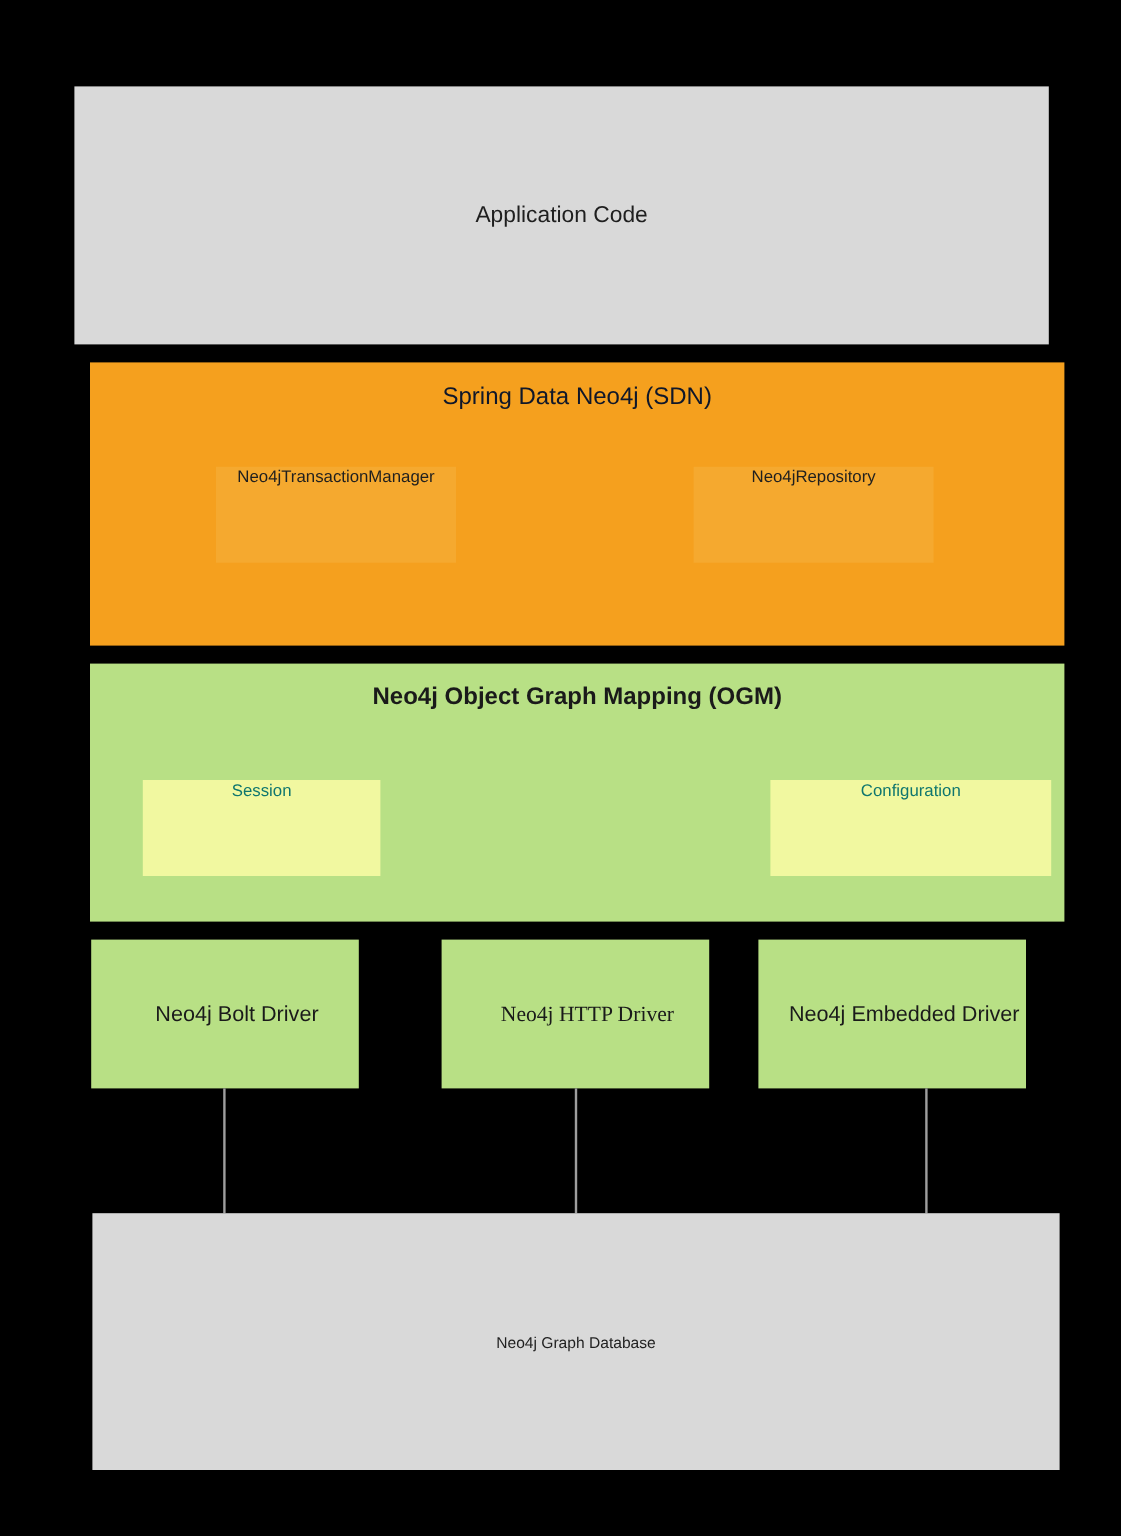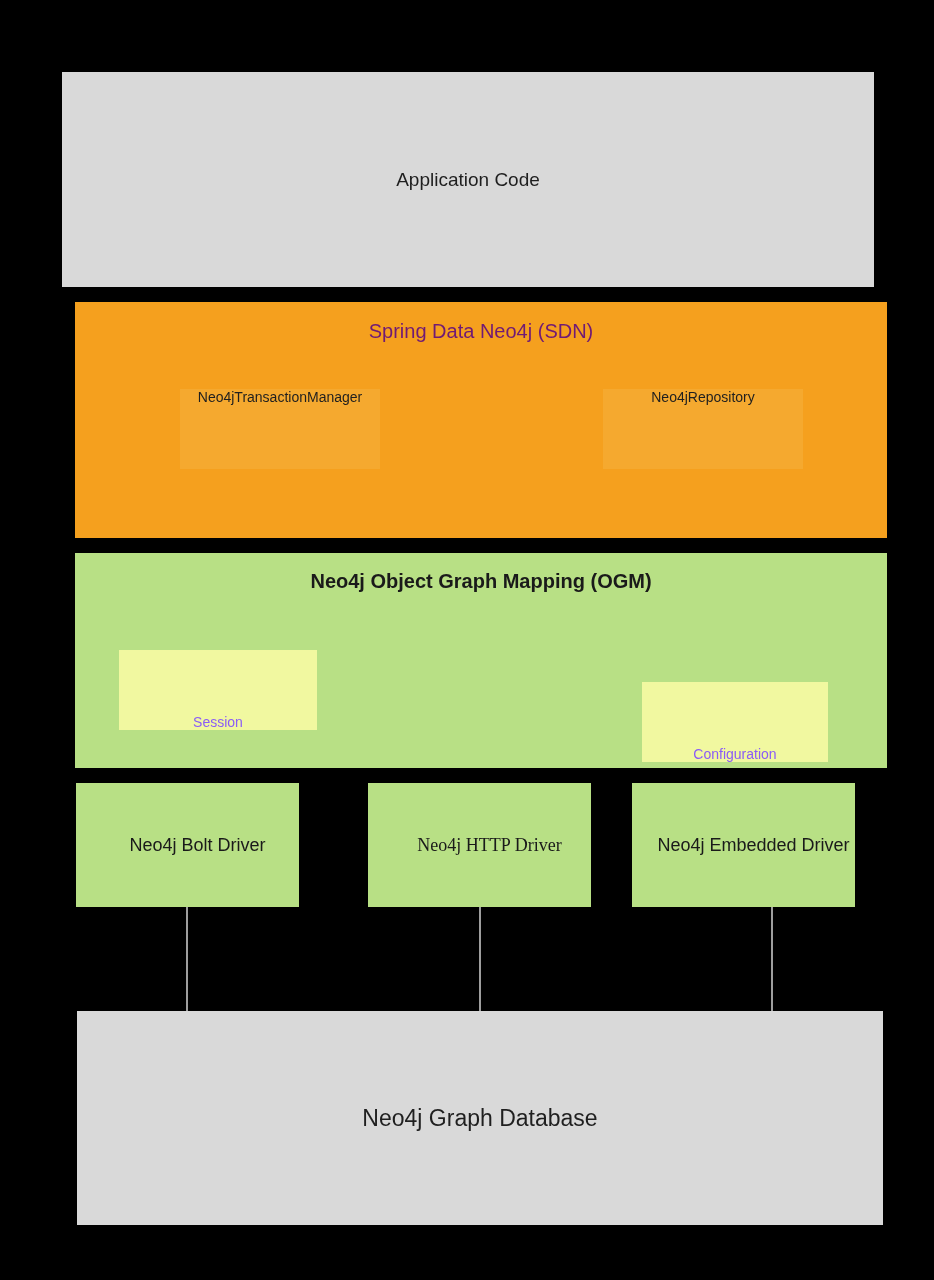--- a/index.html
+++ b/index.html
@@ -57,21 +57,21 @@
     background: #f5a01e;
     display: block;
   }
   .sdn .band-title {
     position: absolute;
     left: 0;
     top: 18px;
     width: 100%;
     text-align: center;
     font-size: 20px;
-    color: #701a75;
+    color: #0f172a;
     font-weight: 400;
   }
   .sdn-inner {
     position: absolute;
     box-sizing: border-box;
     background: #f5a92f;
     display: flex;
     justify-content: center;
     font-size: 14px;
     color: #1f1f1f;
@@ -80,21 +80,20 @@
     left: 105px;
     top: 87px;
     width: 200px;
     height: 80px;
   }
   .sdn-inner-repo {
     left: 503px;
     top: 87px;
     width: 200px;
     height: 80px;
-    margin-left: 25px;
   }
 
   
   .ogm {
     left: 75px;
     top: 553px;
     width: 812px;
     height: 215px;
     background: #b8e085;
     display: block;
@@ -107,30 +106,30 @@
     text-align: center;
     font-size: 20px;
     color: #1a1a1a;
     font-weight: 700;
   }
   .ogm-inner {
     position: absolute;
     box-sizing: border-box;
     background: #f1f8a0;
     display: flex;
-    align-items: flex-end;
+    align-items: flex-start;
     justify-content: center;
     font-size: 14px;
-    color: #8b5cf6;
+    color: #0f766e;
     top: 97px;
     height: 80px;
   }
   .ogm-inner-1 { left: 44px;  width: 198px; }
   .ogm-inner-2 { left: 308px; width: 198px; }
-  .ogm-inner-3 { left: 567px; width: 186px; margin-top: 32px; }
+  .ogm-inner-3 { left: 567px; width: 234px; }
 
   
   .driver {
     position: absolute;
     box-sizing: border-box;
     top: 783px;
     height: 124px;
     background: #b8e085;
     display: flex;
     align-items: center;
@@ -159,21 +158,21 @@
 
   
   .database {
     left: 77px;
     top: 1011px;
     width: 806px;
     height: 214px;
     background: #d9d9d9;
   }
   .database .layer-label {
-    font-size: 23px;
+    font-size: 13px;
     color: #1f1f1f;
     font-weight: 400;
   }
 </style>
 </head>
 <body>
 
 <div id="diagram">
 
   <div class="layer app-code">

